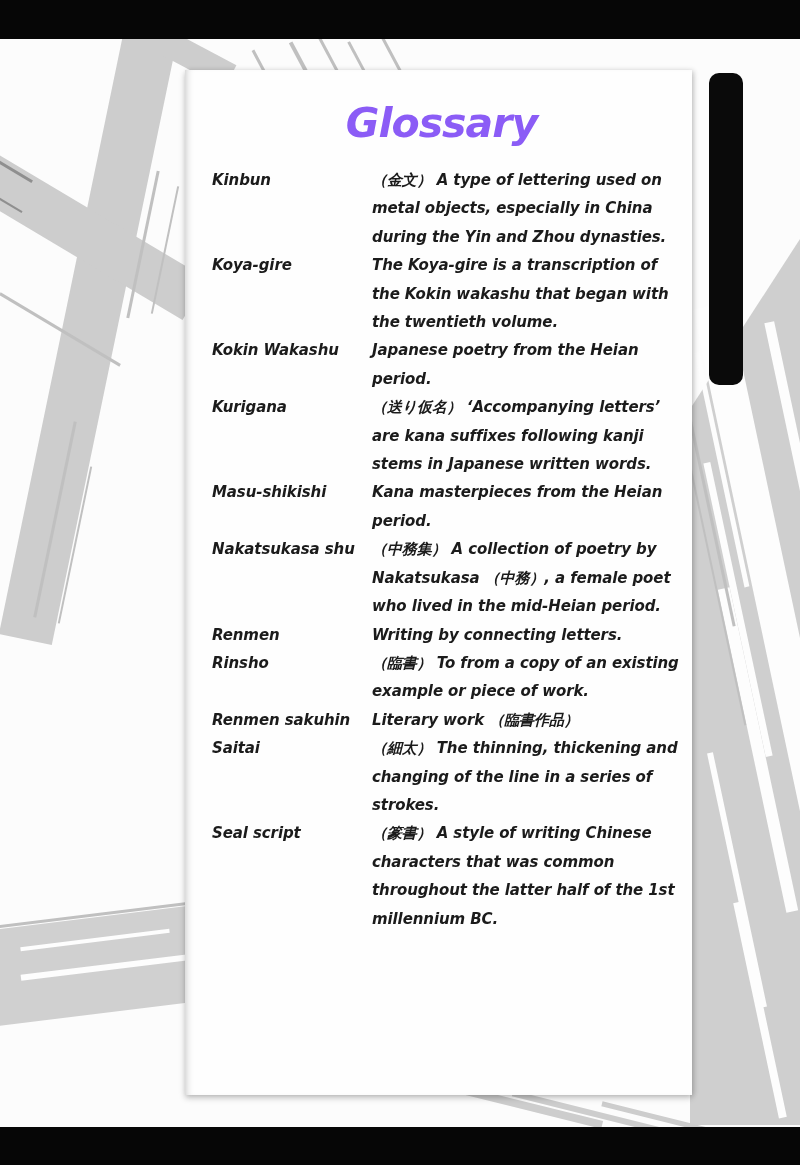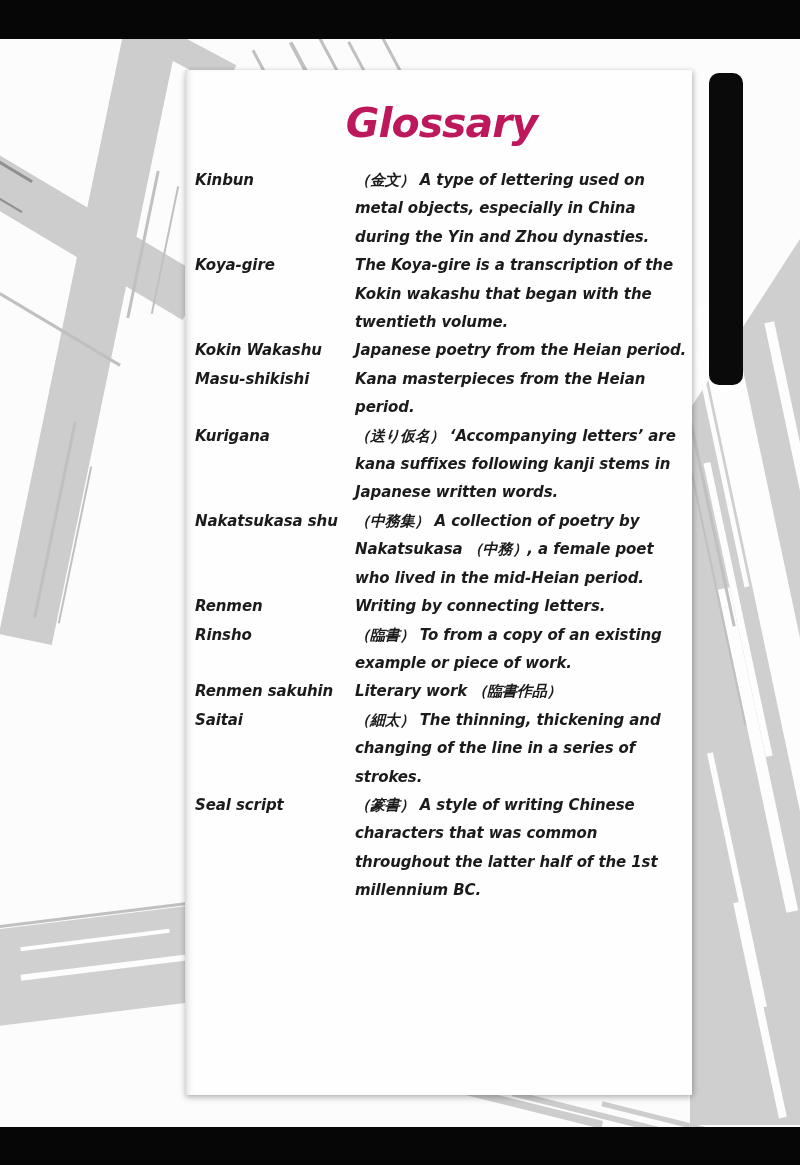--- a/index.html
+++ b/index.html
@@ -32,24 +32,24 @@
     position:absolute;left:185px;top:70px;width:507px;height:1025px;
     background:#fefefe;z-index:3;box-sizing:border-box;
     box-shadow:0 3px 6px rgba(0,0,0,.22), 2px 0 5px rgba(0,0,0,.12),
                inset 7px 0 9px -7px rgba(0,0,0,.28);
     padding:0 4px 0 10px;overflow:hidden;
     color:#1b1b1b;
   }
   .panel h1{
     margin:30px 0 0 0;text-align:center;
     font-size:41px;line-height:46px;font-weight:bold;font-style:italic;
-    letter-spacing:-1px;color:#be185d;
+    letter-spacing:-1px;color:#8b5cf6;
   }
   .entries{margin-top:20px;}
-  .row{display:grid;grid-template-columns:160px 1fr;}
+  .row{display:grid;grid-template-columns:160px 1fr;margin-left:17px;}
   .term,.def{
     font-size:15px;line-height:28.4px;font-weight:bold;font-style:italic;
     letter-spacing:-0.1px;
   }
 </style>
 </head>
 <body>
 
 <div class="art">
 
@@ -105,26 +105,26 @@
       </div>
       <div class="row">
         <div class="term">Koya-gire</div>
         <div class="def">The Koya-gire is a transcription of the Kokin wakashu that began with the twentieth volume.</div>
       </div>
       <div class="row">
         <div class="term">Kokin Wakashu</div>
         <div class="def">Japanese poetry from the Heian period.</div>
       </div>
       <div class="row">
+        <div class="term">Kurigana</div>
+        <div class="def">（送り仮名） ‘Accompanying letters’ are kana suffixes following kanji stems in Japanese written words.</div>
+      </div>
+      <div class="row">
         <div class="term">Masu-shikishi</div>
         <div class="def">Kana masterpieces from the Heian period.</div>
-      </div>
-      <div class="row">
-        <div class="term">Kurigana</div>
-        <div class="def">（送り仮名） ‘Accompanying letters’ are kana suffixes following kanji stems in Japanese written words.</div>
       </div>
       <div class="row">
         <div class="term">Nakatsukasa shu</div>
         <div class="def">（中務集） A collection of poetry by Nakatsukasa （中務）, a female poet who lived in the mid-Heian period.</div>
       </div>
       <div class="row">
         <div class="term">Renmen</div>
         <div class="def">Writing by connecting letters.</div>
       </div>
       <div class="row">

